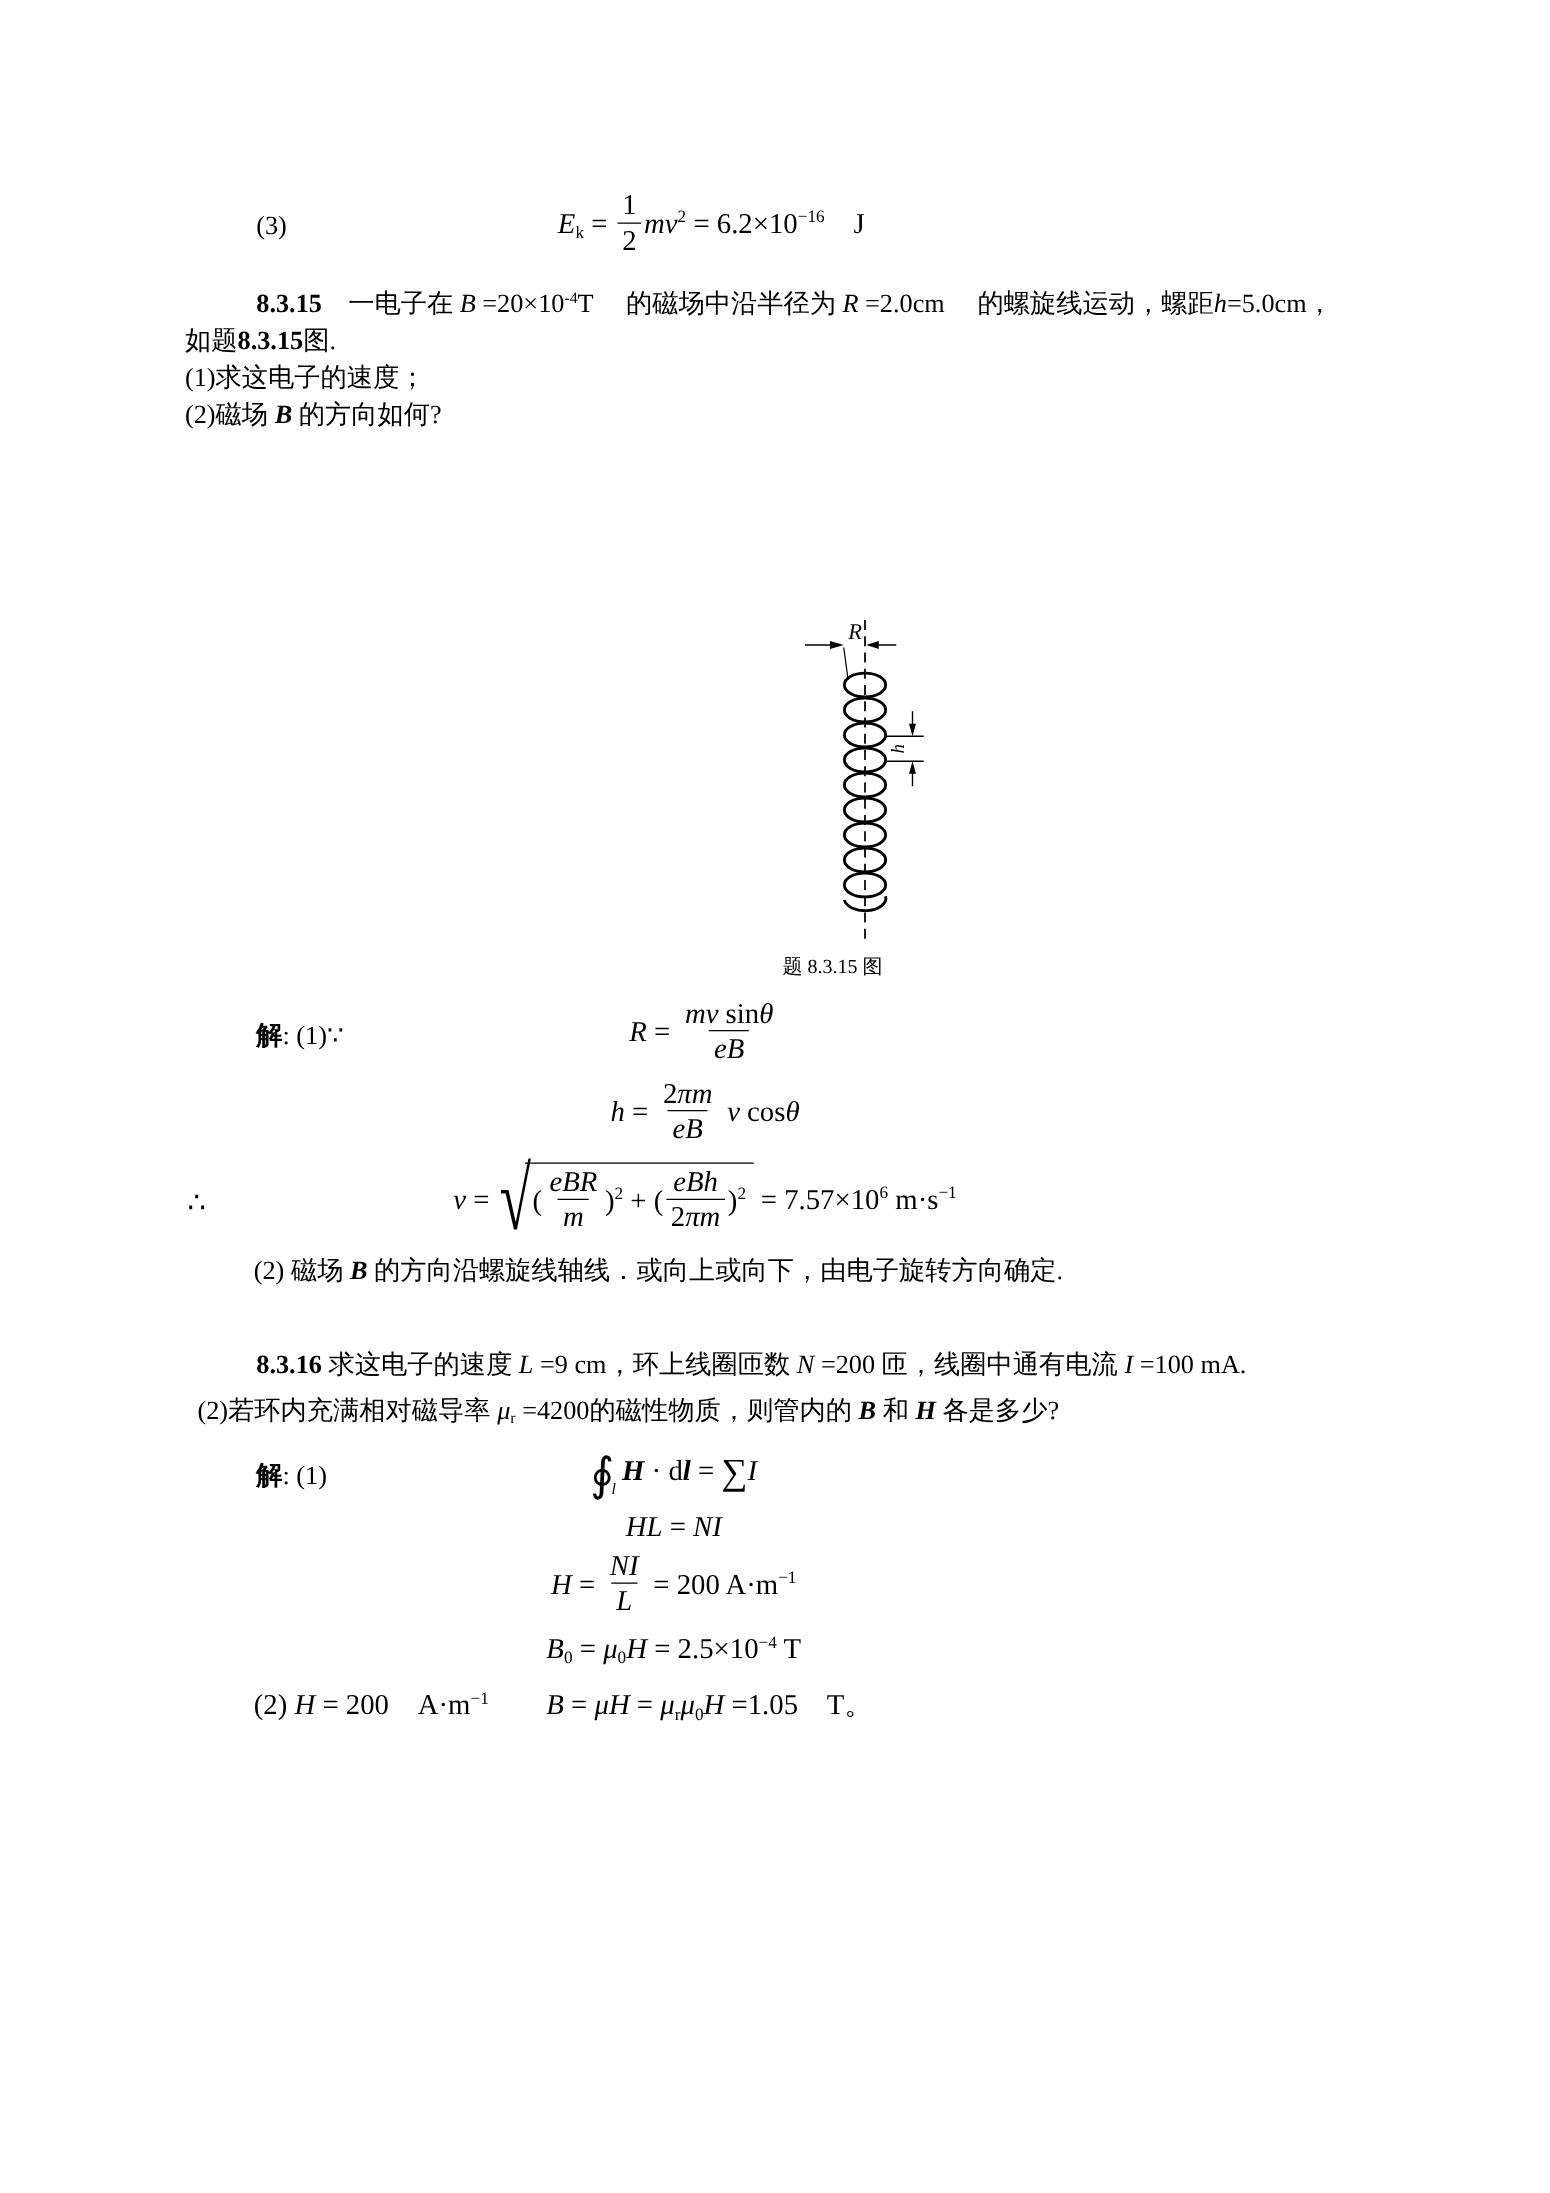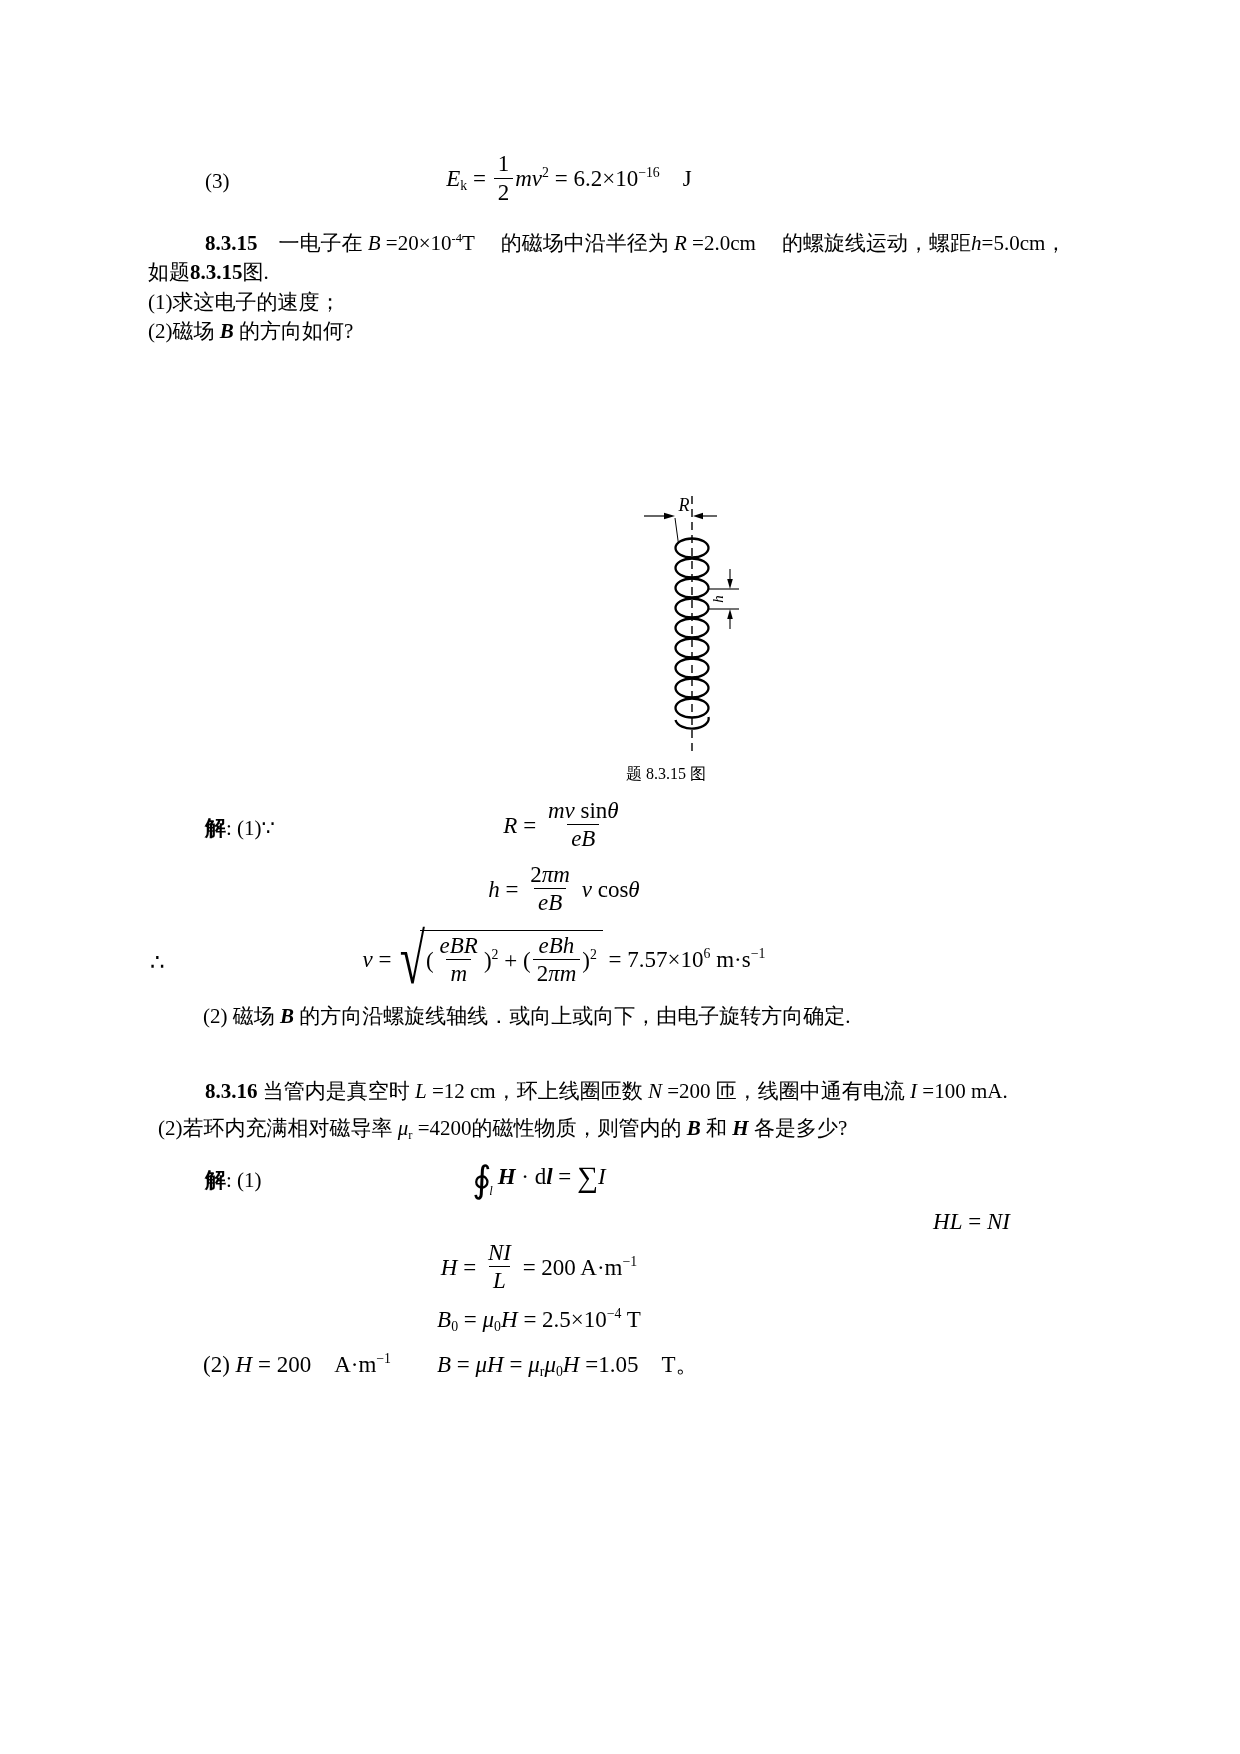--- a/index.html
+++ b/index.html
@@ -32,21 +32,21 @@
   .radsign { font-size:54px; line-height:1; transform:scaleY(1.32) scaleX(0.85); transform-origin:60% 55%; margin-right:-7px; }
   .radicand { display:inline-block; border-top:1.7px solid #000; padding:4px 6px 0 6px; white-space:pre; }
   .intop { font-size:1.6em; vertical-align:-0.22em; }
   .intsub { font-size:0.55em; font-style:italic; vertical-align:-0.85em; margin-left:-0.18em; margin-right:5px; }
   .sumop { font-size:1.28em; vertical-align:-0.1em; }
   .figwrap { display:flex; flex-direction:column; align-items:center; transform:translateX(73px); }
   .fig-caption { font-size:16px; line-height:30px; text-align:center; transform:translateX(-26px); }
   .mt26 { margin-top:10px; } .mt142 { margin-top:142px; } .mt8 { margin-top:8px; }
   .mt2 { margin-top:2px; } .mt44 { margin-top:44px; }
   .h66 { height:66px; } .h62 { height:62px; } .h74 { height:74px; }
-  .h50 { height:50px;text-align:right; } .h34 { height:34px;justify-content:flex-end; } .h40 { height:40px; }
+  .h50 { height:50px;text-align:right; } .h34 { height:34px; } .h40 { height:40px; }
   .h30 { height:30px; line-height:30px; }
   svg text { font-family:"Liberation Serif","DejaVu Serif",serif; }
 </style>
 </head>
 <body>
 
 <div class="page">
 
   <div class="mrow h66">
     <span class="rowlabel">(3)</span>
@@ -110,21 +110,21 @@
   </div>
 
   <div class="mrow h74 mt2">
     <span class="rowlabel rowlabel-edge"><span>∴</span></span>
     <span class="eq sh-55"><span><span class="i">v</span><span> = </span></span><span class="sqrt"><span class="radsign">√</span><span class="radicand"><span><span>(</span></span><span class="frac"><span class="num"><span class="i">eBR</span></span><span class="den"><span class="i">m</span></span></span><span><span>)</span><span class="sup">2</span><span> + (</span></span><span class="frac"><span class="num"><span class="i">eBh</span></span><span class="den"><span>2</span><span class="i">πm</span></span></span><span><span>)</span><span class="sup">2</span></span></span></span><span><span> = 7.57×10</span><span class="sup">6</span><span> m·s</span><span class="sup">−1</span></span></span>
   </div>
 
   <div class="tline h30 pad55 mt2"><span>(2) 磁场 </span><span class="bi">B</span><span> 的方向沿螺旋线轴线．或向上或向下，由电子旋转方向确定.</span></div>
 
   <div class="mt44">
-    <div class="tline indent" style="line-height:33px"><span class="b">8.3.16</span><span> 当管内是真空时 </span><span class="i">L</span><span> =12 cm，环上线圈匝数 </span><span class="i">N</span><span> =200 匝，线圈中通有电流 </span><span class="i">I</span><span> =100 mA.</span></div>
+    <div class="tline indent" style="line-height:33px"><span class="b">8.3.16</span><span> 求这电子的速度 </span><span class="i">L</span><span> =9 cm，环上线圈匝数 </span><span class="i">N</span><span> =200 匝，线圈中通有电流 </span><span class="i">I</span><span> =100 mA.</span></div>
     <div class="tline pad10" style="line-height:40px"><span>(2)若环内充满相对磁导率 </span><span class="i">μ</span><span class="sub">r</span><span> =4200的磁性物质，则管内的 </span><span class="bi">B</span><span> 和 </span><span class="bi">H</span><span> 各是多少?</span></div>
   </div>
 
   <div class="mrow h50">
     <span class="rowlabel"><span class="b">解</span><span>: (1)</span></span>
     <span class="eq sh-80"><span class="intop">∮</span><span class="intsub">l</span><span class="bi">H</span><span> · d</span><span class="bi">l</span><span> = </span><span class="sumop">∑</span><span class="i">I</span></span>
   </div>
 
   <div class="mrow h34">
     <span class="eq sh-80"><span class="i">HL</span><span> = </span><span class="i">NI</span></span>

